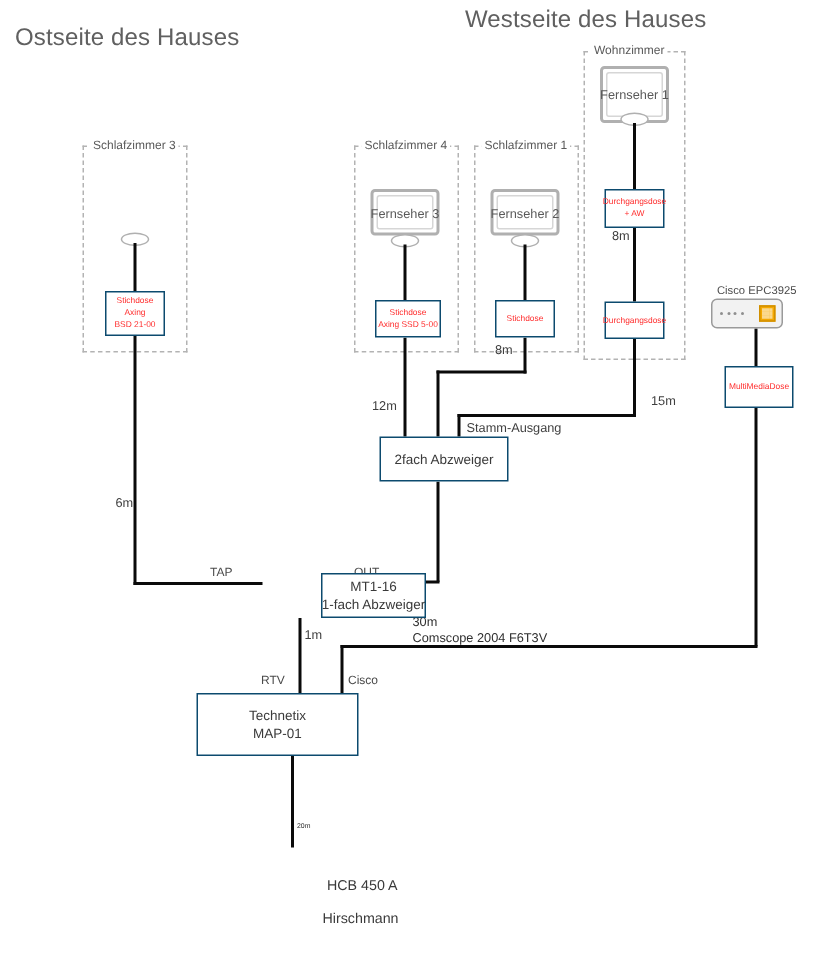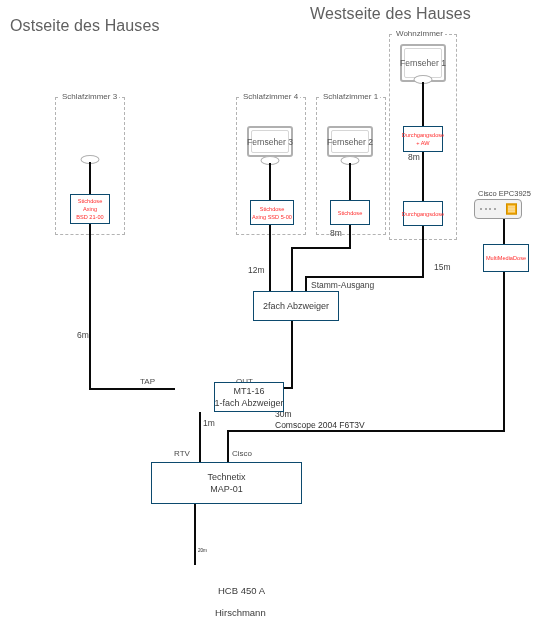--- a/index.html
+++ b/index.html
@@ -324,21 +324,21 @@
     <span class="box-red">MultiMediaDose</span>
   </div>
 
   <div class="wire-v" style="left:503px; top:272px; height:159px;"></div>
   <div class="wire-h" style="left:227px; top:430px; width:278px;"></div>
   <div class="wire-v" style="left:227px; top:430px; height:32px;"></div>
   <div class="lbl cable" style="left:275px; top:409px;">30m</div>
   <div class="lbl cable" style="left:275px; top:420px;">Comscope 2004 F6T3V</div>
   <div class="lbl port" style="left:232px; top:448px;">Cisco</div>
 
-  <div class="box" style="left:131px; top:462px; width:151px; height:42px;margin-left:20px;">
+  <div class="box" style="left:131px; top:462px; width:108px; height:42px;">
     <span class="box-dark">Technetix</span>
     <span class="box-dark">MAP-01</span>
   </div>
 
   <div class="wire-v" style="left:194px; top:504px; height:61px;"></div>
   <div class="lbl tiny" style="left:198px; top:545px;">20m</div>
 
   <div class="lbl device" style="left:215px; top:570px;margin-top:36px;">Hirschmann</div>
   <div class="lbl device" style="left:218px; top:584px;">HCB 450 A</div>
 

